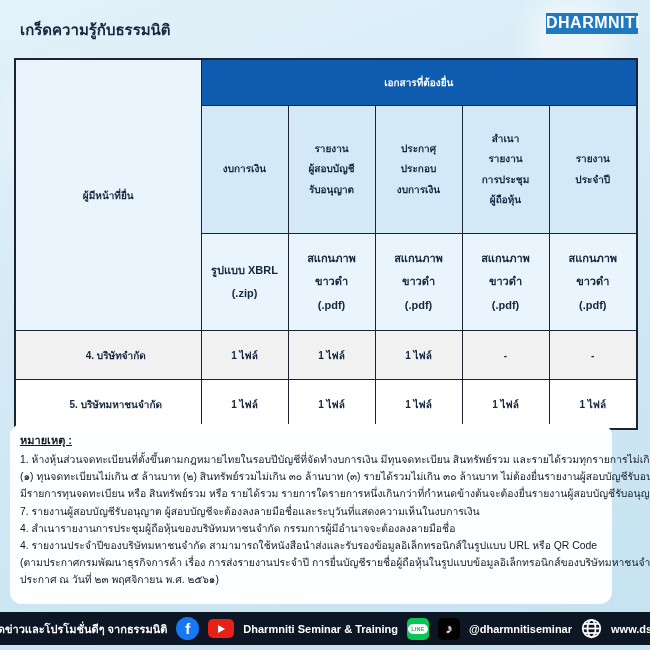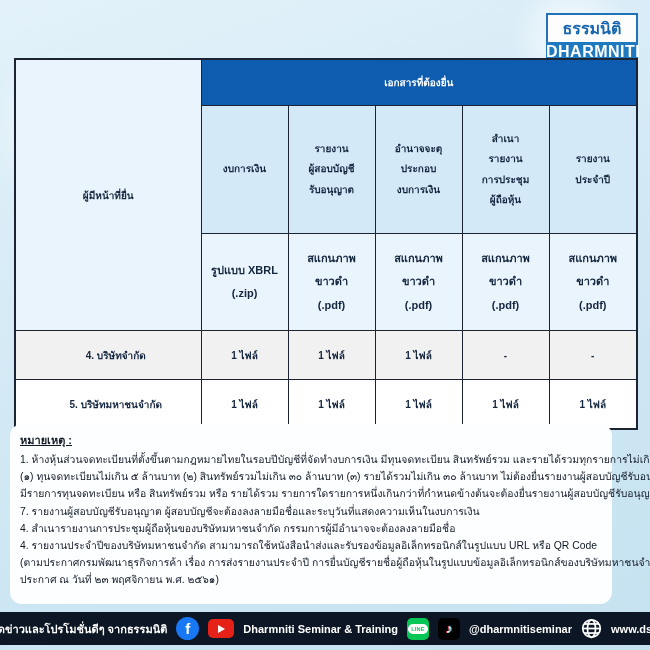--- a/index.html
+++ b/index.html
@@ -52,23 +52,23 @@
     font-weight:bold;letter-spacing:.2px;}
   .tiktok{width:22px;height:22px;border-radius:5px;background:#010101;color:#fff;font-size:13px;
     font-weight:bold;text-shadow:1px 0 0 #25f4ee,-1px 0 0 #fe2c55;}
   .globe svg{display:block;}
 </style>
 </head>
 <body>
 
 <div class="canvas">
 
+  <div class="page-title">เกร็ดความรู้กับธรรมนิติ</div>
 
   <div class="logo">
-    <div class="logo-top">ธรรมนิติ</div>
     <div class="logo-bottom">DHARMNITI</div>
   </div>
 
   <table class="doc">
     <colgroup>
       <col style="width:186px">
         <col style="width:87px">
         <col style="width:87px">
       <col style="width:87px">
         <col style="width:87px">
@@ -77,21 +77,21 @@
     <tbody>
       <tr>
         <td class="corner" rowspan="3">ผู้มีหน้าที่ยื่น</td>
         <td class="group" colspan="5">เอกสารที่ต้องยื่น</td>
       </tr>
       <tr class="colnames">
         <td>งบการเงิน</td>
         <td>รายงาน
 ผู้สอบบัญชี
 รับอนุญาต</td>
-        <td>อำนาจจะตุ
+        <td>ประกาศุ
 ประกอบ
 งบการเงิน</td>
         <td>สำเนา
 รายงาน
 การประชุม
 ผู้ถือหุ้น</td>
         <td>รายงาน
 ประจำปี</td>
       </tr>
       <tr class="formats">

